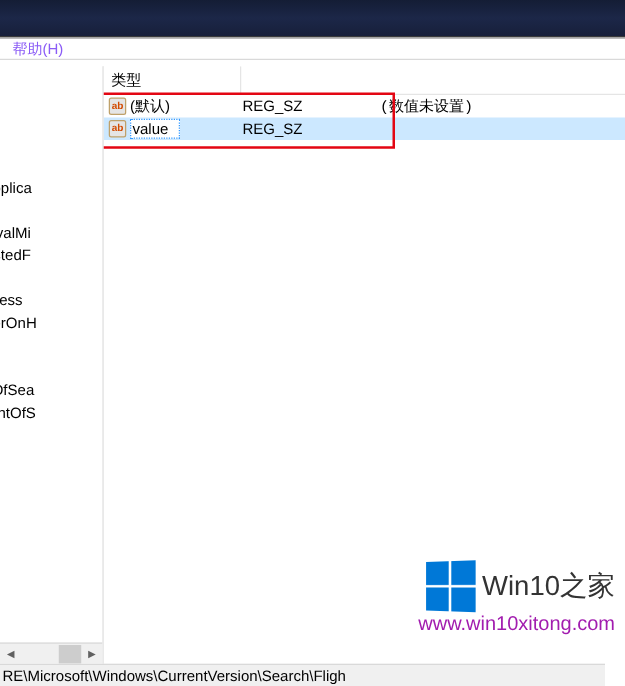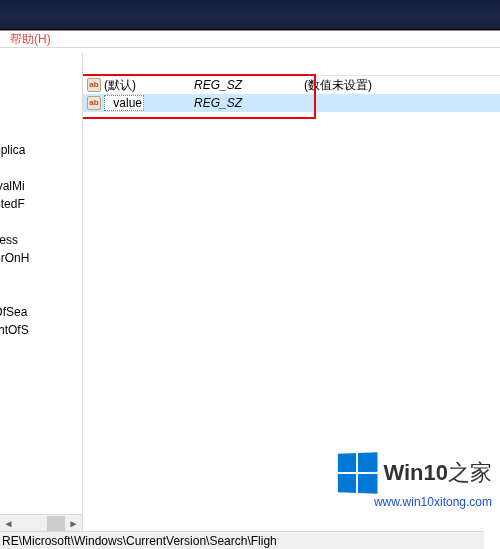--- a/index.html
+++ b/index.html
@@ -24,21 +24,21 @@
     background: #fff;
     border-top: 1px solid #888;
   }
   .menubar {
     height: 17px;
     background: #fff;
     border-bottom: 1px solid #d9d9d9;
     display: flex;
     align-items: center;
     padding-left: 4px;
-    color: #ef4444;
+    color: #8b5cf6;
   }
   .menubar span { padding: 2px 6px; }
   .content {
     position: absolute;
     top: 22px; left: 0; right: 0; bottom: 18px;
     display: flex;
   }
   .tree-pane {
     width: 83px;
     border-right: 1px solid #d9d9d9;
@@ -84,36 +84,35 @@
   .col-type { width: 110px; padding-left: 6px; border-right: 1px solid #e5e5e5; height:100%; display:flex;align-items:center;}
   .col-data { flex:1; padding-left: 6px; height:100%; display:flex;align-items:center;}
   .rows { }
   .row {
     height: 18px;
     display: flex;
     align-items: center;
   }
   .row.selected { background: #cce8ff; }
   .cell-name { width: 105px; padding-left: 4px; display:flex; align-items:center; gap:3px;}
-  .cell-type { width: 110px; padding-left: 6px; font-style: italic; }
-  .cell-data { flex:1; padding-left: 6px; }
+  .cell-type { width: 110px; padding-left: 6px; }
+  .cell-data { flex:1; padding-left: 6px; font-family: Liberation Mono, monospace; }
   .reg-icon {
     width:14px;height:14px;flex:0 0 14px;
     display:inline-flex;align-items:center;justify-content:center;
     font-size:8px;font-weight:bold;color:#d24a00;
     border:1px solid #bfa16a;background:#e5e5e5;border-radius:2px;
     line-height:1;
   }
   .value-edit {
     border:1px dotted #3399ff;
     background:#fff;
     padding:0 1px;
     min-width:40px;
     display:inline-block;
-    text-align:right;
   }
   .highlight-box {
     position:absolute;
     border:2px solid #e30613;
     pointer-events:none;
   }
   .statusbar {
     position:absolute; left:0; right:16px; bottom:0; height:18px;
     border-top:1px solid #d9d9d9;
     background:#f0f0f0;
@@ -130,22 +129,22 @@
     display:flex;flex-direction:column;align-items:flex-end;
     pointer-events:none;
   }
   .wm-row { display:flex;align-items:center;gap:6px;}
   .win-logo {
     width:40px;height:40px;display:grid;grid-template-columns:1fr 1fr;grid-template-rows:1fr 1fr;gap:2px;
     transform:perspective(80px) rotateY(-8deg);
   }
   .win-logo div{background:#0078d7;}
   .wm-text{font-size:22px;color:#333;font-weight:400;}
-  .wm-text b{font-weight:700;}
-  .wm-url{font-size:12px;color:#1d4ed8;margin-top:2px;}
+  .wm-text b{font-weight:400;}
+  .wm-url{font-size:16px;color:#a21caf;margin-top:2px;}
 </style>
 </head>
 <body>
 
 <div class="desktop-strip"></div>
 
 <div class="window">
 
   <div class="menubar">
     <span>帮助(H)</span>
@@ -170,20 +169,21 @@
       </div>
       <div class="tree-scroll-h">
         <span class="arrow">◄</span>
         <span class="thumb"></span>
         <span class="arrow">►</span>
       </div>
     </div>
 
     <div class="list-pane">
       <div class="list-header">
+        <div class="col-type">类型</div>
       </div>
       <div class="rows">
 
         <div class="row">
           <div class="cell-name">
             <span class="reg-icon">ab</span>
             <span>(默认)</span>
           </div>
           <div class="cell-type">REG_SZ</div>
           <div class="cell-data">(数值未设置)</div>

